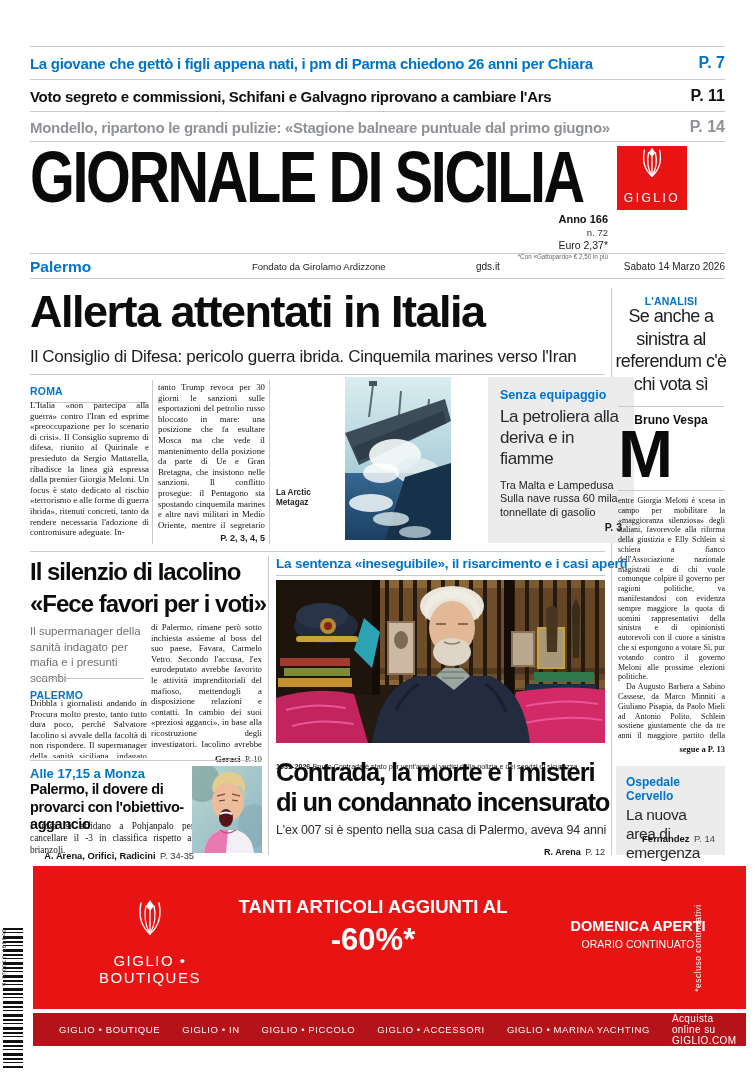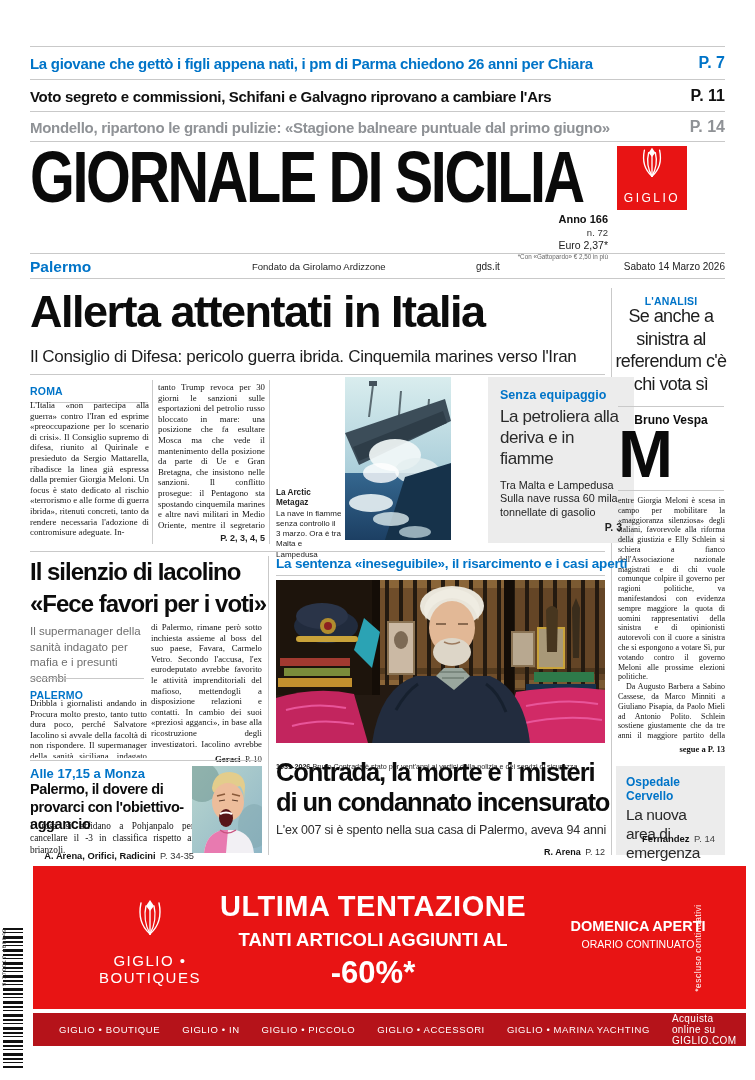--- a/index.html
+++ b/index.html
@@ -180,21 +180,20 @@
 
   <div class="vline" style="left:152px; top:380px; height:164px;"></div>
 
   <div class="body-serif abs" style="left:158px; top:382px; width:107px; height:150px;">tanto Trump revoca per 30 giorni le sanzioni sulle esportazioni del petrolio russo bloccato in mare: una posizione che fa esultare Mosca ma che vede il mantenimento della posizione da parte di Ue e Gran Bretagna, che insistono nelle sanzioni. Il conflitto prosegue: il Pentagono sta spostando cinquemila marines e altre navi militari in Medio Oriente, mentre il segretario alla Difesa Hegseth dice che la guida suprema, Mojtaba Khamenei, è «ferito e forse sfigurato».</div>
   <div class="abs pages-b" style="left:158px; top:533px; width:107px; text-align:right;">P. 2, 3, 4, 5</div>
 
   <div class="vline" style="left:269px; top:380px; height:164px;"></div>
 
   <div class="photo-cap abs" style="left:276px; top:488px; width:66px;">
     <b>La Arctic Metagaz</b><br>
-    <span>La nave in fiamme senza controllo il 3 marzo. Ora è tra Malta e Lampedusa</span>
   </div>
 
   <div class="photo-frame" style="left:345px; top:377px; width:106px; height:163px;">
     <svg width="106" height="163" viewBox="0 0 106 163">
       <defs>
         <linearGradient id="sky" x1="0" y1="0" x2="0" y2="1">
           <stop offset="0" stop-color="#d9edee"></stop>
             <stop offset="1" stop-color="#a9cdd9"></stop>
         </linearGradient>
         <linearGradient id="sea" x1="0" y1="0" x2="0" y2="1">
@@ -378,21 +377,20 @@
             <path d="M20 36 C28 29 32 19 29 5"></path>
             <path d="M20 36 C15 27 14 16 16 8"></path>
             <path d="M20 36 C25 27 26 16 24 8"></path>
           </g>
           <path d="M20 2 L16 8 L20 13 L24 8 Z" fill="#fff"></path>
         </svg>
       </span>
       <div class="brand">GIGLIO • BOUTIQUES</div>
     </div>
     <div class="ad-center">
-      <div class="l1">ULTIMA TENTAZIONE</div>
       <div class="l2">TANTI ARTICOLI AGGIUNTI AL</div>
       <div class="l3">-60%*</div>
     </div>
     <div class="ad-right">
       <div class="r1">DOMENICA APERTI</div>
       <div class="r2">ORARIO CONTINUATO</div>
     </div>
     <div class="ad-note">*escluso continuativi</div>
   </div>
 

